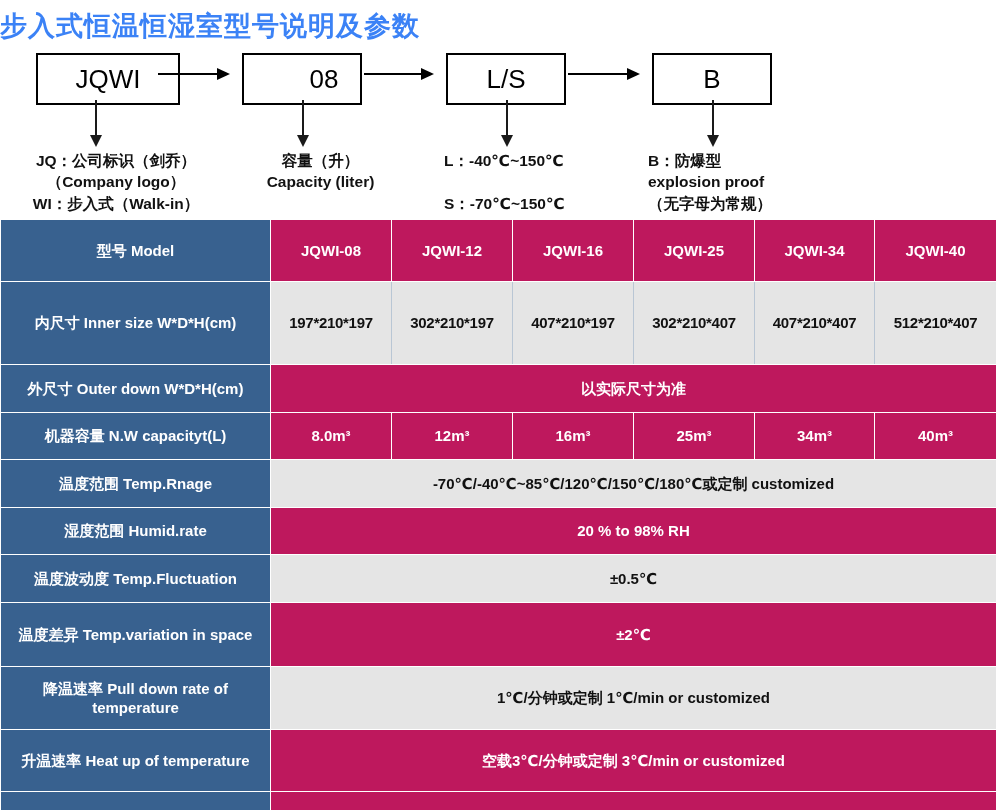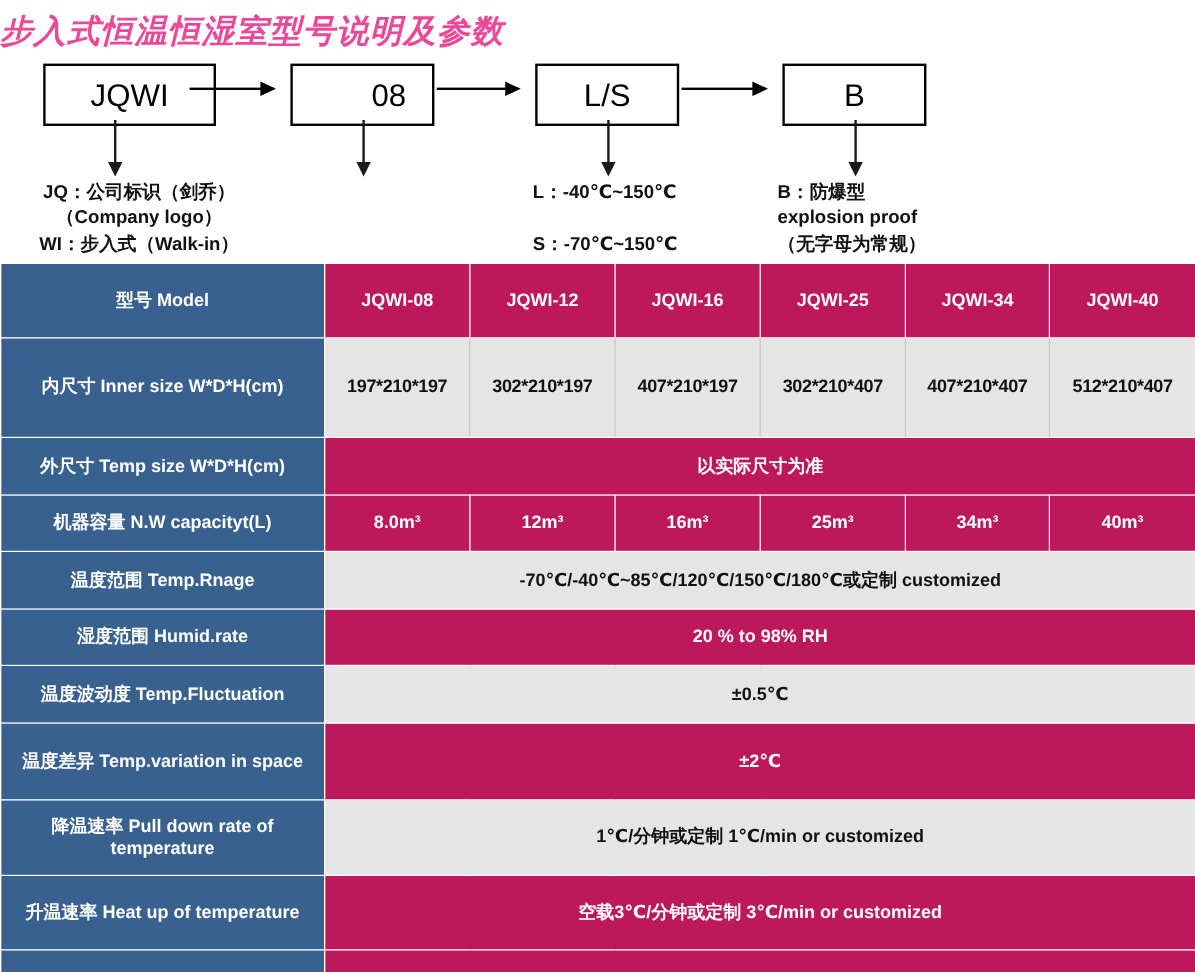--- a/index.html
+++ b/index.html
@@ -10,24 +10,23 @@
     overflow:hidden;
     position:relative;
   }
 
   
   .page-title{
     position:absolute;
     left:0px; top:8px;
     font-size:27px;
     font-weight:bold;
-    color:#ec4899;
+    color:#3b82f6;
     letter-spacing:1px;
     white-space:nowrap;
-    font-style:italic;
   }
 
   
   .diagram{
     position:absolute;
     left:0; top:48px;
     width:996px; height:170px;
   }
   .node-box{
     position:absolute;
@@ -150,20 +149,22 @@
   <div class="flow-arrow" style="left:568px; width:70px;"></div>
 
   <div class="drop-line" style="left:95px;"></div>
   <div class="drop-line" style="left:302px;"></div>
   <div class="drop-line" style="left:506px;"></div>
   <div class="drop-line" style="left:712px;"></div>
 
   <div class="legend" style="left:6px;   width:220px;text-align:center;">JQ：公司标识（剑乔）
 （Company logo）
 WI：步入式（Walk-in）</div>
+  <div class="legend" style="left:228px; width:185px; text-align:center;">容量（升）
+Capacity (liter)</div>
   <div class="legend" style="left:444px; width:190px;">L：-40℃~150℃
 
 S：-70℃~150℃</div>
   <div class="legend" style="left:648px; width:210px;">B：防爆型
 explosion proof
 （无字母为常规）</div>
 </div>
 
 <table class="spec-table">
   <colgroup>
@@ -191,21 +192,21 @@
       <td class="lbl">内尺寸 Inner size W*D*H(cm)</td>
       <td class="val-white sep num-cell">197*210*197</td>
       <td class="val-white sep num-cell">302*210*197</td>
       <td class="val-white sep num-cell">407*210*197</td>
       <td class="val-white sep num-cell">302*210*407</td>
       <td class="val-white sep num-cell">407*210*407</td>
       <td class="val-white sep num-cell">512*210*407</td>
     </tr>
 
     <tr style="height:48px;">
-      <td class="lbl">外尺寸 Temp size W*D*H(cm)</td>
+      <td class="lbl">外尺寸 Outer down W*D*H(cm)</td>
       <td class="val-blue" colspan="6">以实际尺寸为准</td>
     </tr>
 
     <tr style="height:47px;">
       <td class="lbl">机器容量 N.W capacityt(L)</td>
       <td class="val-blue">8.0m³</td>
       <td class="val-blue">12m³</td>
       <td class="val-blue">16m³</td>
       <td class="val-blue">25m³</td>
       <td class="val-blue">34m³</td>

